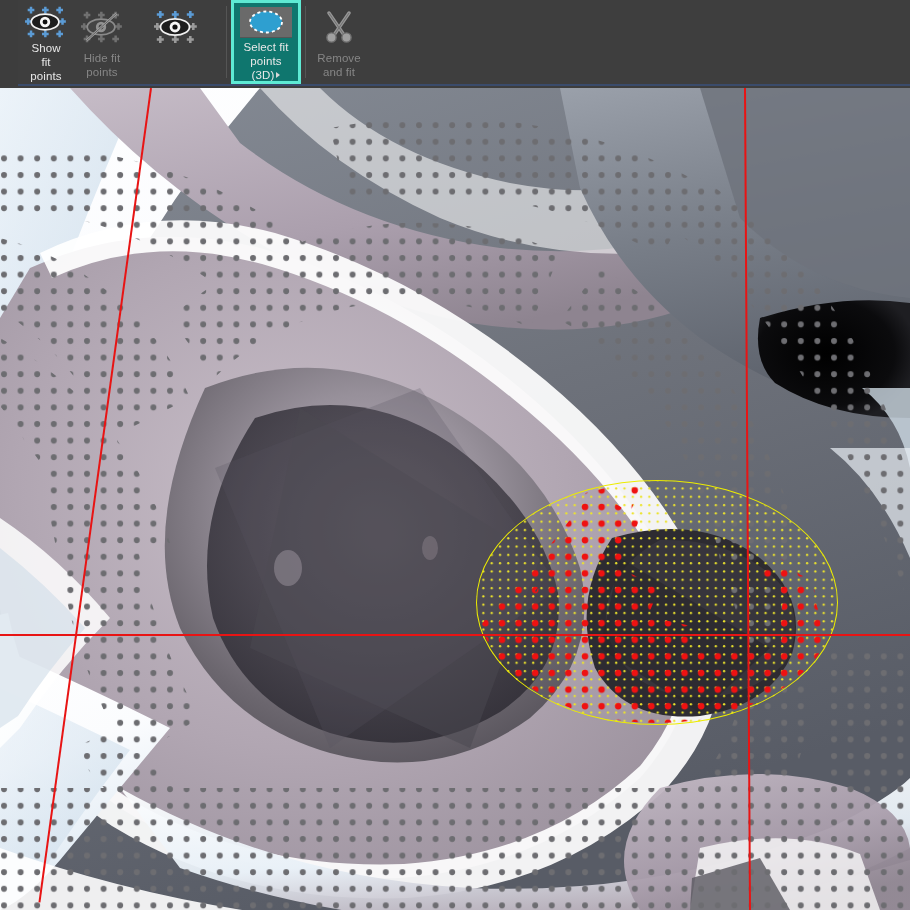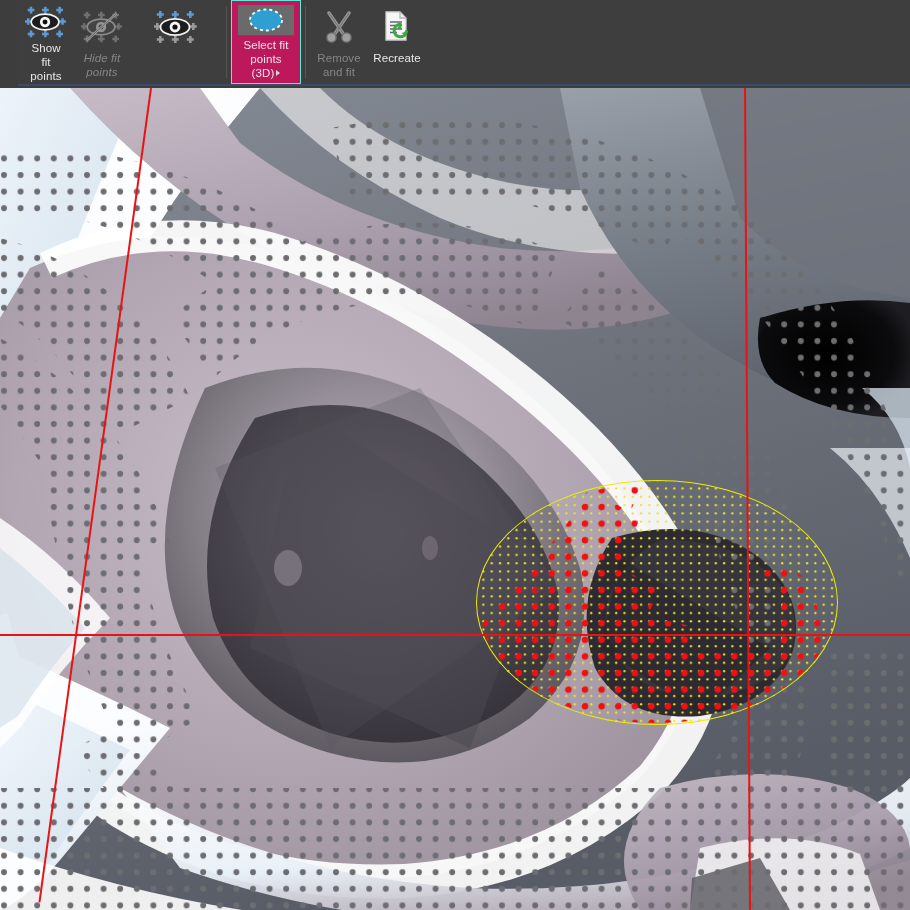--- a/index.html
+++ b/index.html
@@ -31,22 +31,22 @@
     display:flex;flex-direction:column;align-items:center;
     justify-content:flex-start;
     padding:4px 6px 0 6px;
     box-sizing:border-box;
     cursor:default;
     min-width:54px;
     background:transparent;
     border:1px solid transparent;
   }
   .tb-btn.selected{
-    background:#be185d;
-    border:1px solid #5eead4;
+    background:#0f766e;
+    border:3px solid #5eead4;
   }
   .tb-btn.selected .tb-icon-wrap{
     background:#6a6a6a;
     border-bottom:1px solid #555;
   }
   .tb-icon-wrap{
     width:100%;height:44px;
     display:flex;align-items:center;justify-content:center;
     box-sizing:border-box;
   }
@@ -108,21 +108,21 @@
           </g>
           <ellipse cx="21" cy="17" rx="14.5" ry="8.2" fill="#1d1d1d" stroke="#f2f2f2" stroke-width="1.8"></ellipse>
           <circle cx="21" cy="17" r="5.4" fill="#f7f7f7"></circle>
           <circle cx="21" cy="17" r="2.6" fill="#111"></circle>
         </svg>
       </div>
       <div class="tb-label">Show fit
 points</div>
     </div>
 
-    <div class="tb-btn disabled" style="width:56px;font-style:italic;">
+    <div class="tb-btn disabled" style="width:56px;">
       <div class="tb-icon-wrap">
         <svg width="44" height="34" viewBox="0 0 44 34" aria-hidden="true">
           <g fill="#9a9a9a">
             <path d="M5 1h2.6v2.2H9.8v2.6H7.6V8H5V5.8H2.8V3.2H5z"></path>
             <path d="M20 1h2.6v2.2h2.2v2.6h-2.2V8H20V5.8h-2.2V3.2H20z"></path>
             <path d="M35 1h2.6v2.2h2.2v2.6h-2.2V8H35V5.8h-2.2V3.2H35z"></path>
             <path d="M5 26h2.6v2.2H9.8v2.6H7.6V33H5v-2.2H2.8v-2.6H5z"></path>
             <path d="M20 26h2.6v2.2h2.2v2.6h-2.2V33H20v-2.2h-2.2v-2.6H20z"></path>
             <path d="M35 26h2.6v2.2h2.2v2.6h-2.2V33H35v-2.2h-2.2v-2.6H35z"></path>
             <path d="M2 13h2.6v2.2h2.2v2.6H4.6V20H2v-2.2H-0.2v-2.6H2z"></path>
@@ -189,40 +189,20 @@
             <line x1="27" y1="3" x2="12" y2="25"></line>
           </g>
           <circle cx="9.5" cy="27.5" r="4.6" fill="#f0f0f0" stroke="#9a9a9a" stroke-width="1.4"></circle>
           <circle cx="24.5" cy="27.5" r="4.6" fill="#f0f0f0" stroke="#9a9a9a" stroke-width="1.4"></circle>
         </svg>
       </div>
       <div class="tb-label">Remove
 and fit</div>
     </div>
 
-    <div class="tb-btn" style="width:58px;">
-      <div class="tb-icon-wrap">
-        <svg width="36" height="36" viewBox="0 0 36 36" aria-hidden="true">
-          <path d="M7 3h14l6 6v22H7z" fill="#f6f6f6" stroke="#d0d0d0" stroke-width="1.3"></path>
-          <path d="M21 3v6h6" fill="none" stroke="#b4b4b4" stroke-width="1.3"></path>
-          <g stroke="#5a6a78" stroke-width="1.5">
-            <line x1="11" y1="13" x2="23" y2="13"></line>
-            <line x1="11" y1="16.5" x2="23" y2="16.5"></line>
-            <line x1="11" y1="20" x2="23" y2="20"></line>
-            <line x1="11" y1="23.5" x2="18" y2="23.5"></line>
-          </g>
-          <g transform="translate(18,18)">
-            <path d="M9.5 4.5A6.2 6.2 0 1 1 3.4 -2.6" fill="none" stroke="#3da93d" stroke-width="3.1" stroke-linecap="round"></path>
-            <path d="M3.4 -2.6 l1.6 4.6 -4.8 -0.9 z" fill="#3da93d"></path>
-            <path d="M9.5 4.5 l-4.7 1.5 3.3 3.4 z" fill="#3da93d"></path>
-          </g>
-        </svg>
-      </div>
-      <div class="tb-label">Recreate</div>
-    </div>
 
   </div>
 
   <div id="viewport">
 
     <svg class="layer" viewBox="0 0 910 822" preserveAspectRatio="none">
       <defs>
         <linearGradient id="bgTop" x1="0" y1="0" x2="0.35" y2="1">
           <stop offset="0" stop-color="#868c96"></stop>
           <stop offset="0.5" stop-color="#6e727b"></stop>

